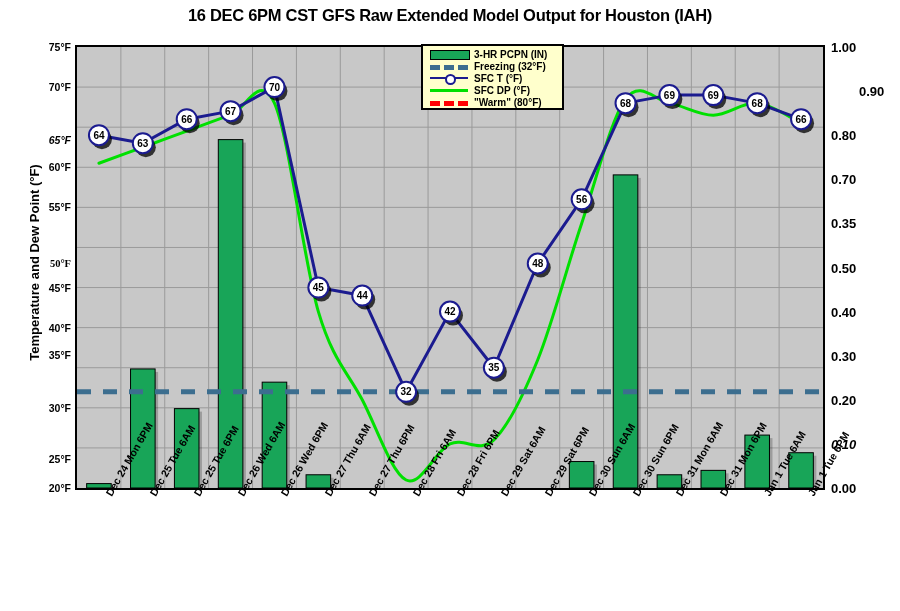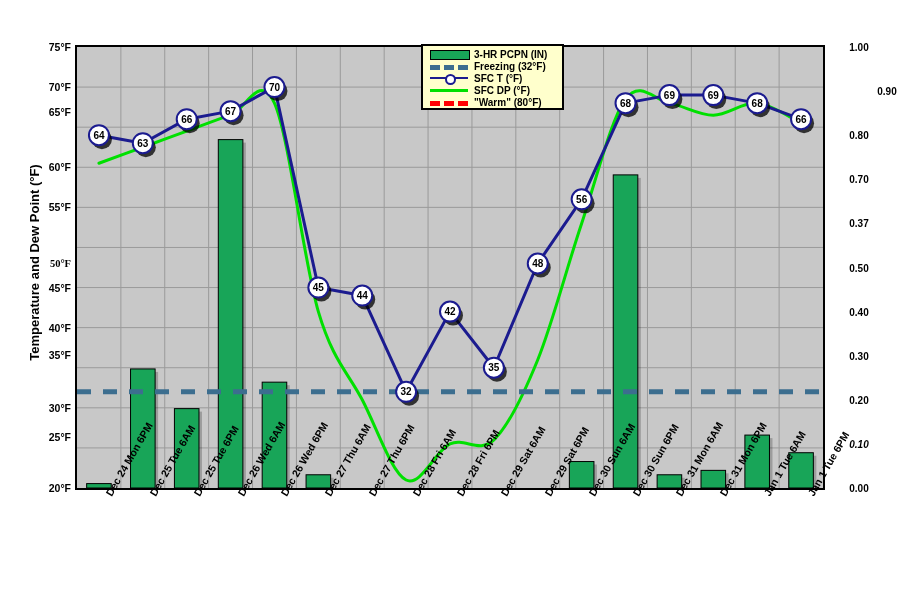--- a/index.html
+++ b/index.html
@@ -21,22 +21,22 @@
   #plot{
     position:absolute;left:75px;top:45px;width:750px;height:445px;
     background:#c8c8c8;border:2px solid #000;box-sizing:border-box;
   }
   #plotsvg{position:absolute;left:0;top:0;}
   .ytick-l{
     position:absolute;right:0;width:40px;text-align:right;
     font-size:10.5px;font-weight:bold;color:#000;transform:translateY(-50%);
   }
   .ytick-r{
-    position:absolute;left:8px;width:40px;text-align:center;
-    font-size:10px;font-weight:bold;color:#000;transform:translateY(-50%);
+    position:absolute;left:0;width:40px;text-align:left;
+    font-size:13px;font-weight:bold;color:#000;transform:translateY(-50%);
   }
   #yaxis-left{position:absolute;left:25px;top:45px;width:46px;height:445px;}
   #yaxis-right{position:absolute;left:831px;top:45px;width:46px;height:445px;}
   #xlabels{position:absolute;left:75px;top:492px;width:750px;height:119px;}
   .xtick{
     position:absolute;top:0;font-size:10.5px;font-weight:bold;color:#000;
     white-space:nowrap;transform:rotate(-60deg);transform-origin:left top;
   }
   #legend{
     position:absolute;left:421px;top:44px;width:143px;height:66px;
@@ -46,45 +46,46 @@
   .leg-row{height:12px;display:flex;align-items:center;margin-top:0px;}
   .leg-sym{width:46px;height:12px;position:relative;flex:none;}
   .leg-txt{font-size:10px;font-weight:bold;color:#000;white-space:nowrap;margin-left:2px;}
   .lsw{position:absolute;left:4px;top:3px;width:38px;height:7px;}
 </style>
 </head>
 <body>
 
 <div id="chart-root">
 
+  <div id="title">16 DEC 6PM CST GFS Raw Extended Model Output for Houston (IAH)</div>
 
   <div id="ylabel-left">Temperature and Dew Point (°F)</div>
 
   <div id="yaxis-left">
       <div class="ytick-l" style="top: 443px;">20°F</div>
-      <div class="ytick-l" style="top: 392px;">25°F</div>
+      <div class="ytick-l" style="top: 414px;">25°F</div>
       <div class="ytick-l" style="top: 362.818px;">30°F</div>
       <div class="ytick-l" style="top: 310px;">35°F</div>
       <div class="ytick-l" style="top: 282.636px;">40°F</div>
       <div class="ytick-l" style="top: 242.545px;">45°F</div>
       <div class="ytick-l" style="top: 218px; font-family: Liberation Serif, serif;">50°F</div>
       <div class="ytick-l" style="top: 162.364px;">55°F</div>
       <div class="ytick-l" style="top: 122.273px;">60°F</div>
-      <div class="ytick-l" style="top: 67px;">65°F</div>
+      <div class="ytick-l" style="top: 95px; font-style: italic;">65°F</div>
       <div class="ytick-l" style="top: 42.0909px; text-align: right;">70°F</div>
       <div class="ytick-l" style="top: 2px;">75°F</div>
     </div>
   <div id="yaxis-right">
       <div class="ytick-r" style="top: 443px;">0.00</div>
       <div class="ytick-r" style="top: 398.9px; font-style: italic;">0.10</div>
       <div class="ytick-r" style="top: 354.8px;">0.20</div>
       <div class="ytick-r" style="top: 310.7px;">0.30</div>
       <div class="ytick-r" style="top: 266.6px;">0.40</div>
       <div class="ytick-r" style="top: 222.5px;">0.50</div>
-      <div class="ytick-r" style="top: 178.4px;">0.37</div>
+      <div class="ytick-r" style="top: 178.4px;">0.35</div>
       <div class="ytick-r" style="top: 134.3px;">0.70</div>
       <div class="ytick-r" style="top: 90.2px;">0.80</div>
       <div class="ytick-r" style="top: 46.1px; margin-left: 28px;">0.90</div>
       <div class="ytick-r" style="top: 2px;">1.00</div>
     </div>
 
   <div id="plot">
     <svg id="plotsvg" width="746" height="441" viewBox="0 0 746 441">
         <line x1="0" y1="400.9090909090909" x2="746" y2="400.9090909090909" stroke="#9a9a9a" stroke-width="1"></line>
         <line x1="0" y1="360.8181818181818" x2="746" y2="360.8181818181818" stroke="#9a9a9a" stroke-width="1"></line>

